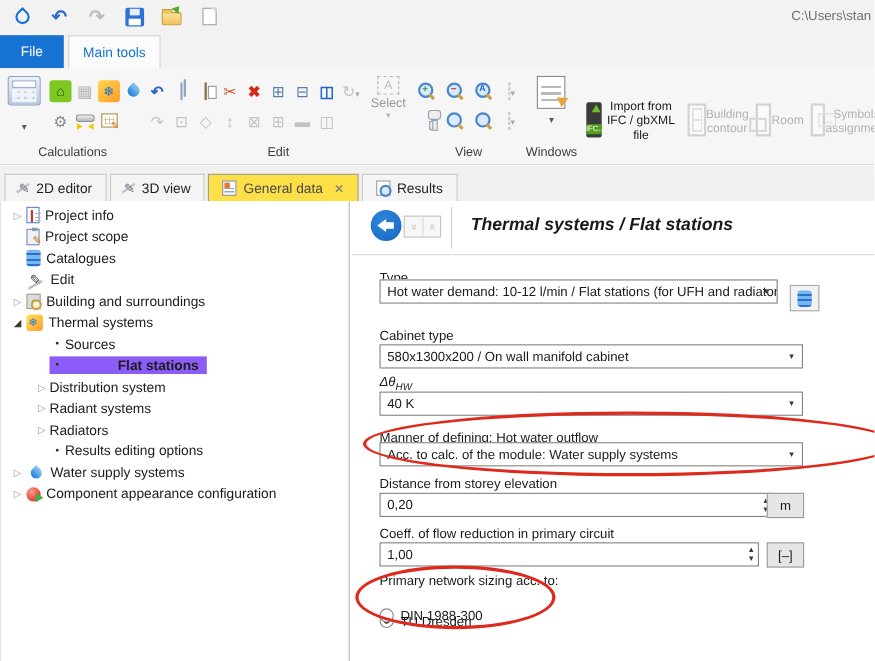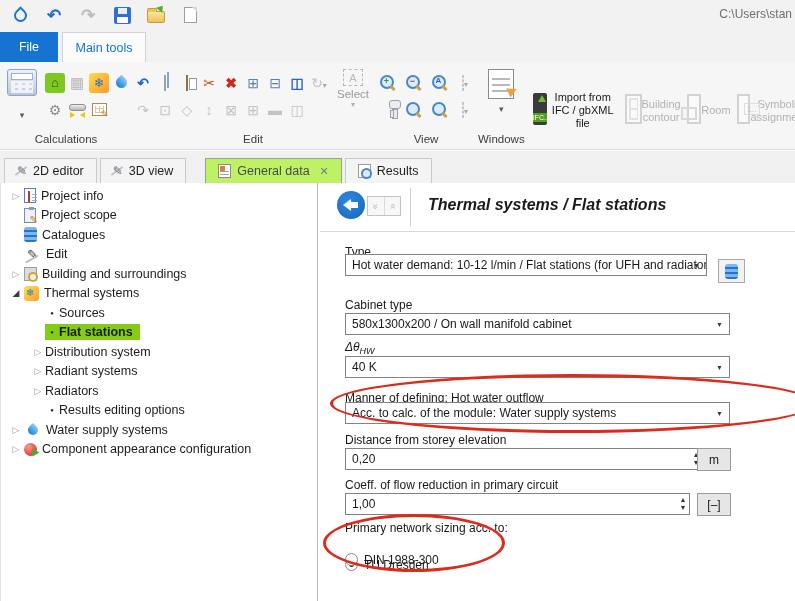--- a/index.html
+++ b/index.html
@@ -110,42 +110,42 @@
   .ifc-ic::after { content:''; position:absolute; right:1px; top:2px; border-left:4px solid transparent; border-right:4px solid transparent; border-bottom:7px solid #6cc02e; }
   .dis-ic { width:30px; height:30px; border:2px solid #d2d2d2; position:relative; background:#fafafa; }
   .dis-ic.room::before { content:''; position:absolute; right:2px; bottom:2px; width:12px; height:9px; border:2px solid #d9d9d9; }
   .dis-ic.contour::before { content:''; position:absolute; inset:2px; background:repeating-linear-gradient(90deg,#e2e2e2 0 2px,transparent 2px 8px),repeating-linear-gradient(0deg,#e2e2e2 0 2px,transparent 2px 10px); }
   .dis-ic.symbols::before { content:'1..'; position:absolute; left:5px; top:7px; font-size:9px; color:#c9c9c9; border:1px solid #dcdcdc; padding:0 2px; }
 
   
   #docstrip { position:absolute; left:0; top:151px; width:795px; height:5px; background:#f0f0f1; }
   #doctabs { position:absolute; left:0; top:156px; width:795px; height:27px; background:#f0f0f1; display:flex; align-items:flex-end; padding-left:4px; }
   .dtab { height:25px; display:flex; align-items:center; gap:6px; padding:0 12px; border:1px solid #c9c9c9; border-bottom:none; background:#f4f4f5; margin-right:3px; color:#1f1f1f; font-size:12.5px; }
-  .dtab.act { background:#bef264; border-color:#9e9e9e; color:#4a4a4a;margin-left:16px; }
+  .dtab.act { background:#fde047; border-color:#9e9e9e; color:#4a4a4a; }
   .pencil2 { color:#6a6a6a; font-size:12px; transform:rotate(0deg); position:relative; }
   .pencil2::before { content:''; position:absolute; left:-3px; top:6px; width:14px; height:2px; background:#b9c4d2; transform:rotate(-35deg); z-index:-1; }
   .gd-ic { width:13px; height:14px; background:#fff; border:1px solid #8a8a8a; position:relative; }
   .gd-ic::before { content:''; position:absolute; left:1px; top:1px; width:5px; height:5px; background:#e07b39; }
   .gd-ic::after { content:''; position:absolute; left:1px; bottom:2px; right:1px; height:5px; background:repeating-linear-gradient(0deg,#9aa6b5 0 1px,transparent 1px 3px); }
   .res-ic { width:13px; height:14px; background:#fff; border:1px solid #9a9a9a; position:relative; }
   .res-ic::after { content:''; position:absolute; right:-2px; bottom:-2px; width:7px; height:7px; border:2px solid #4a86c8; border-radius:50%; background:#d9ecff; }
   .closex { color:#7a7a7a; font-size:11px; margin-left:4px; }
 
   
   #tree { position:absolute; left:0; top:183px; width:318px; height:418px; background:#fff;
     border-right:1px solid #b7b7b7; border-left:1px solid #e3e3e3; padding-top:3px; overflow:hidden; }
   .trow { height:19.5px; display:flex; align-items:center; font-size:12.5px; color:#1c1c1c; }
   .trow.lvl0 { padding-left:8px; } .trow.lvl1 { padding-left:30px; } .trow.lvl2 { padding-left:44px; }
   .texp { width:14px; flex:none; display:flex; align-items:center; justify-content:center; }
   .texp.collapsed::before { content:'\25B7'; color:#9a9a9a; font-size:9px; }
   .texp.expanded::before  { content:'\25E2'; color:#3a3a3a; font-size:9px; }
   .texp.bullet::before    { content:'\25CF'; color:#2b2b2b; font-size:6px; }
   .ti { width:17px; height:17px; flex:none; margin:0 5px 0 1px; position:relative; display:flex; align-items:center; justify-content:center; }
   .tseg { display:flex; align-items:center; padding:1px 7px 1px 0; }
-  .trow.sel .tseg { background:#84cc16; }
+  .trow.sel .tseg { background:#8b5cf6;gap:48px; }
   .trow.sel .tlabel { font-weight:bold; }
   .tlabel { white-space:nowrap; }
   .ico-project-info { width:12px; height:15px; background:#fff; border:1px solid #5b7fc4; }
   .ico-project-info::before { content:''; position:absolute; left:3px; top:2px; width:2px; height:11px; background:#c23535; }
   .ico-project-info::after { content:''; position:absolute; left:7px; top:4px; width:5px; height:8px; background:repeating-linear-gradient(0deg,#9ab0d0 0 1px,transparent 1px 3px); }
   .ico-project-scope { width:12px; height:15px; background:#eef2f8; border:1px solid #7a8db0; }
   .ico-project-scope::before { content:''; position:absolute; left:4px; top:-2px; width:5px; height:3px; background:#8a9ab5; }
   .ico-project-scope::after { content:'\270E'; position:absolute; right:-3px; bottom:-3px; font-size:10px; color:#d07820; }
   .ico-catalogues { width:13px; height:15px; border-radius:3px;
     background:linear-gradient(180deg,#7ab7f0 0 3px,#2a72c8 3px 5px,#7ab7f0 5px 8px,#2a72c8 8px 10px,#7ab7f0 10px 13px,#2a72c8 13px 15px); }

